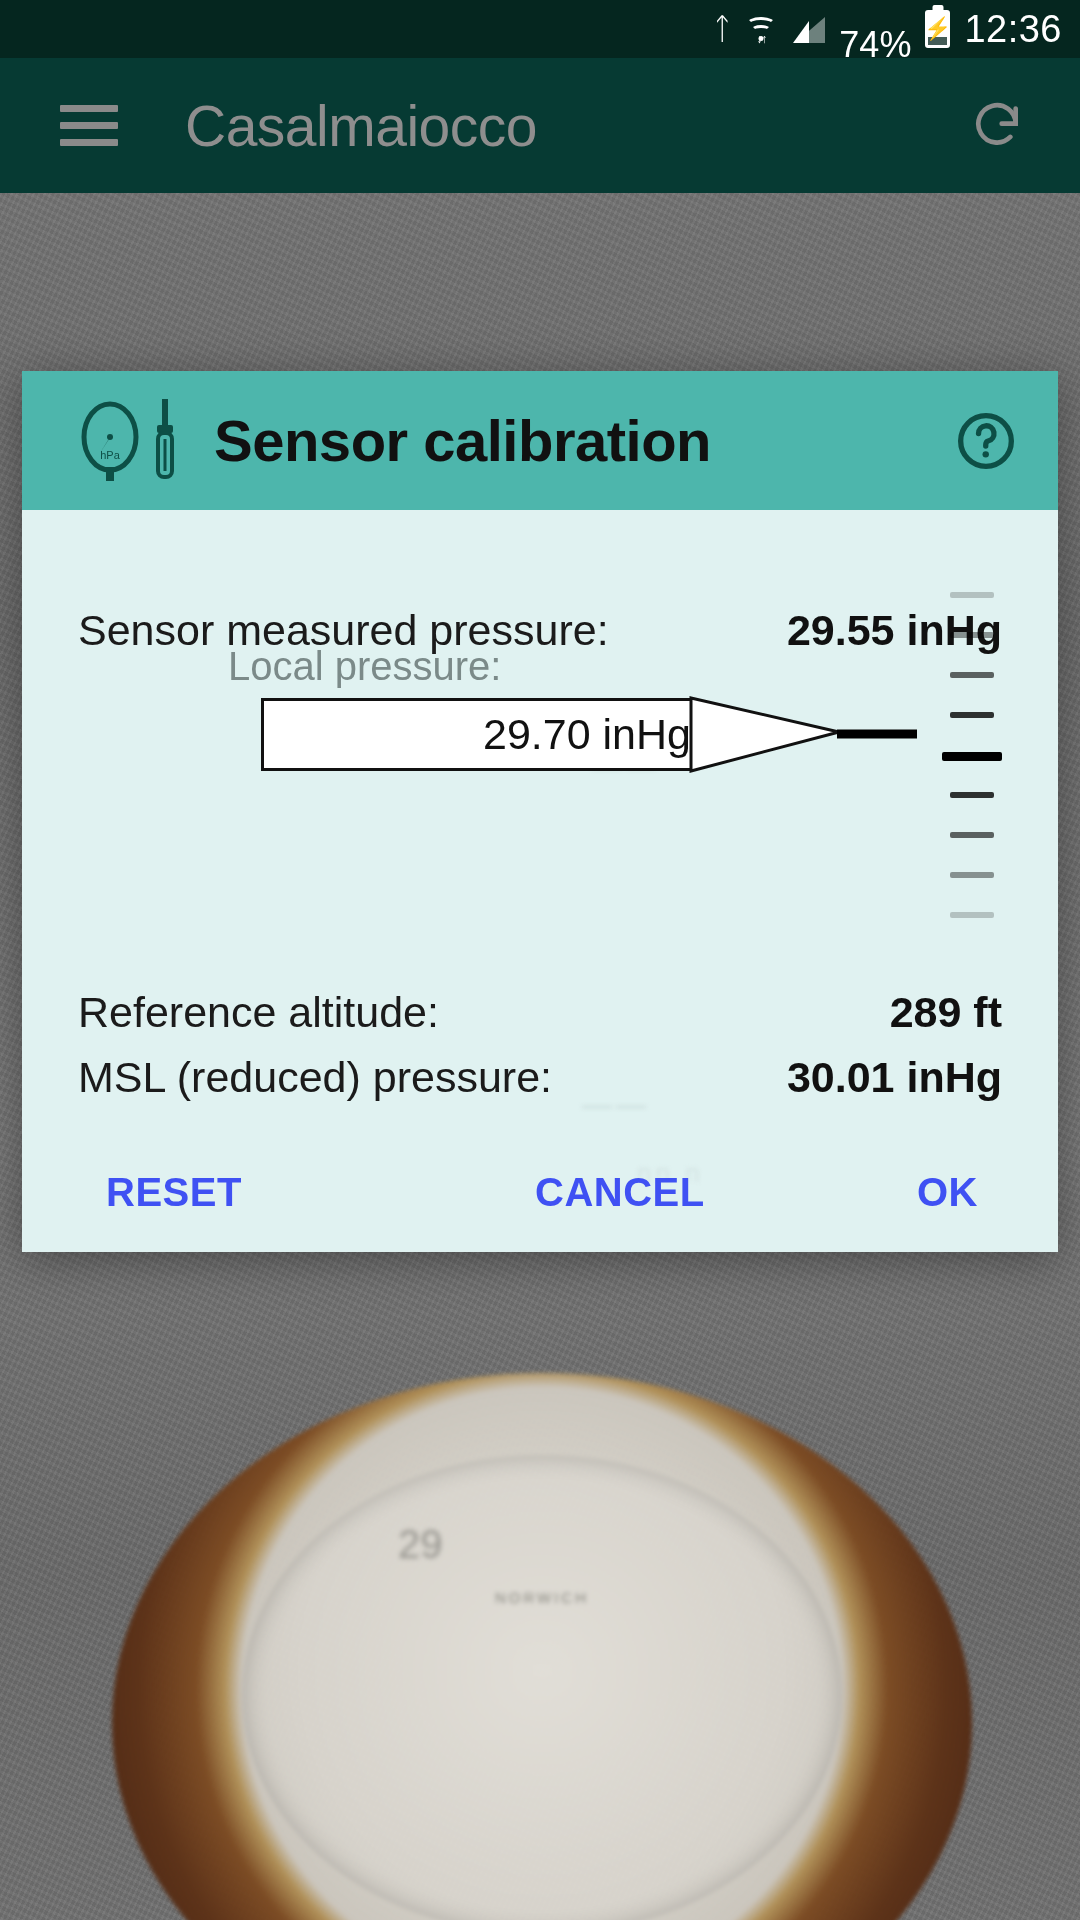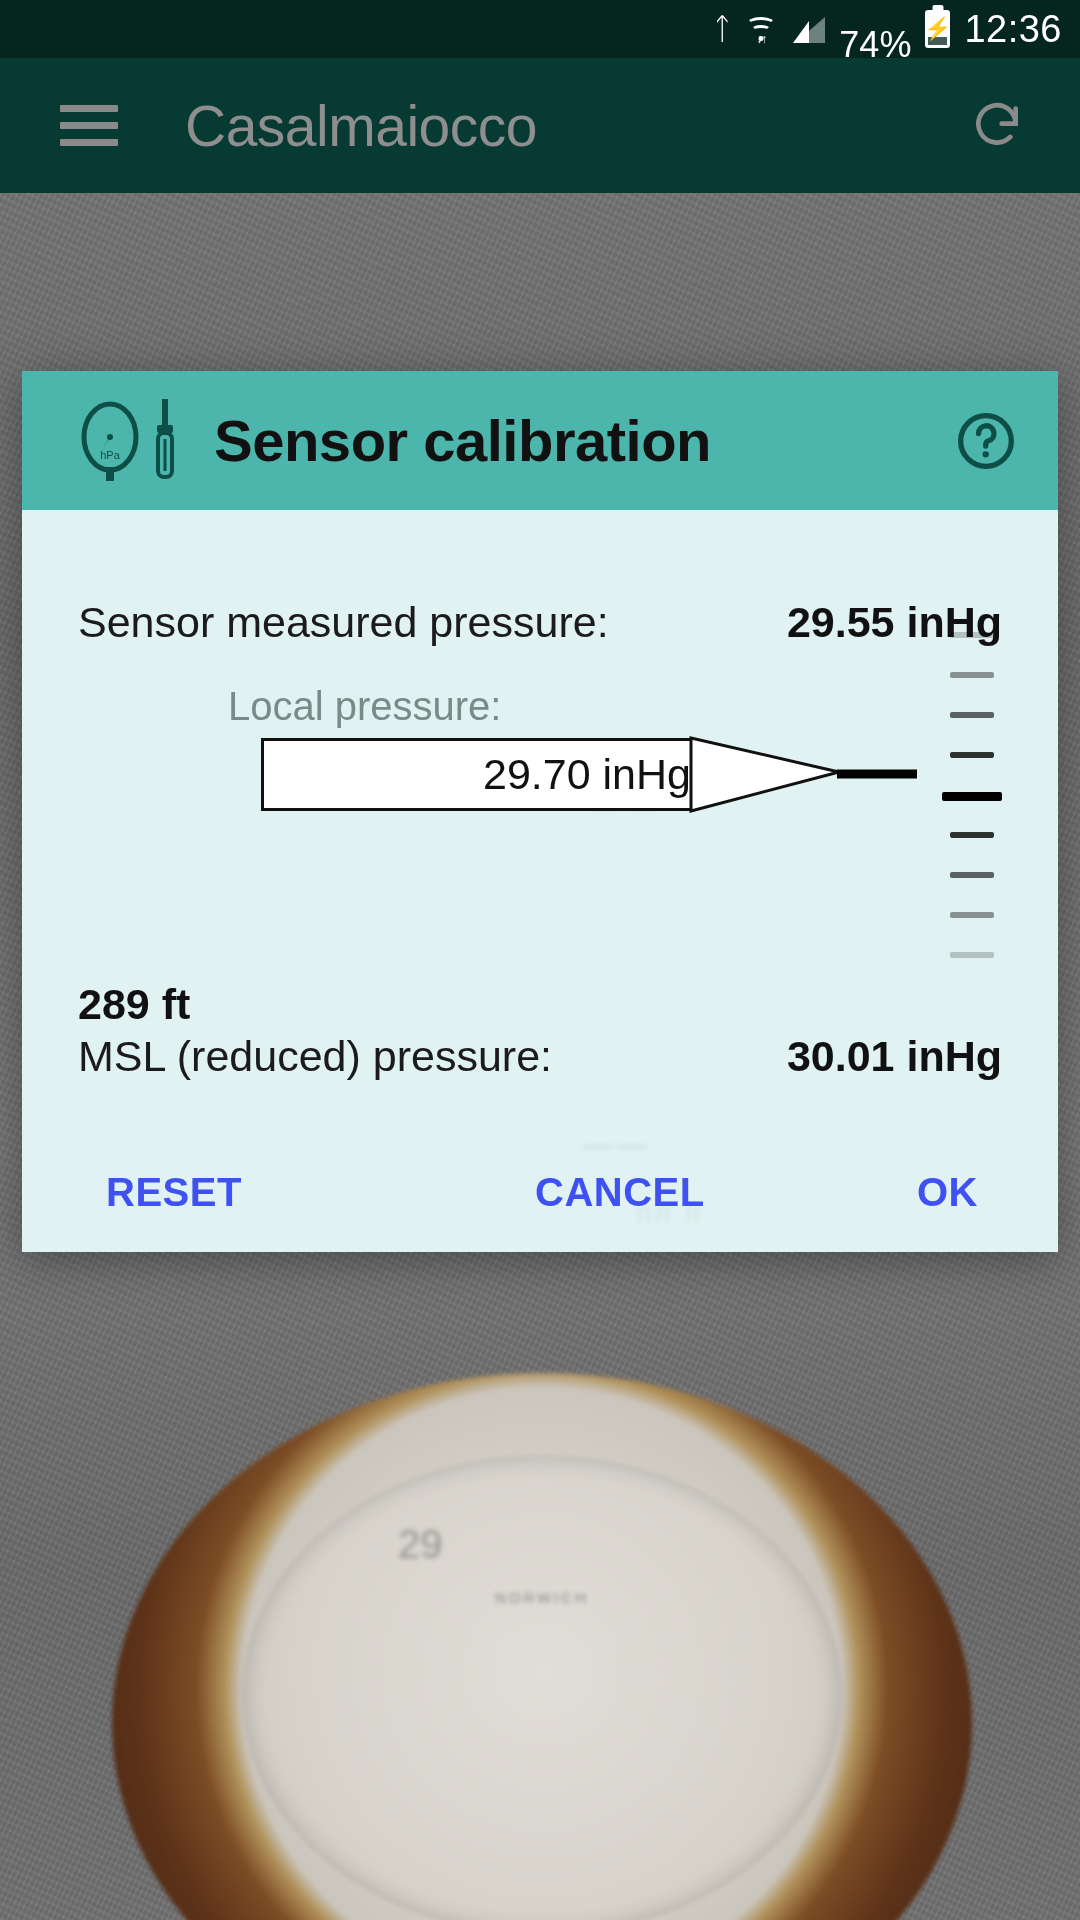--- a/index.html
+++ b/index.html
@@ -144,46 +144,46 @@
   }
   #refresh-btn svg { display:block; }
 
   
   #scrim { position:absolute; inset:0; background:rgba(0,0,0,0); pointer-events:none; }
 
   
   #dialog {
     position:absolute; left:22px; top:371px; width:1036px; height:881px;
     background:#e0f2f1; box-shadow:0 8px 40px rgba(0,0,0,.35);
-    display:flex; flex-direction:column;gap:40px;
+    display:flex; flex-direction:column;
   }
   #dialog-header {
     height:139px; background:#4db6ac; display:flex; align-items:center;
     padding:0 40px 0 56px; flex:0 0 auto;
   }
   .gauge-icon { position:relative; width:64px; height:88px; flex:0 0 auto; }
   .screwdriver-icon { position:relative; width:34px; height:88px; margin-left:6px; flex:0 0 auto; }
   #dialog-title {
     margin-left:32px; font-size:58px; font-weight:700; color:#111111;
     letter-spacing:-0.5px;
   }
   #help-btn { margin-left:auto; width:64px; height:64px; }
 
   #dialog-body { flex:1 1 auto; position:relative; padding:0 56px; }
 
   .row {
     position:absolute; left:56px; right:56px;
     display:flex; align-items:baseline; justify-content:space-between;
   }
   .row .lbl { font-size:43px; color:#1b1b1b; }
-  .row .val { font-size:43px; color:#111111; font-weight:700; }
+  .row .val { font-size:43px; color:#111111; font-weight:700;margin-top:48px; }
 
   #row-sensor { top:48px; }
   #row-refalt { top:430px; }
-  #row-msl    { top:482px; }
+  #row-msl    { top:495px; }
 
   
   #picker { position:absolute; left:56px; right:56px; top:140px; height:280px; }
 
   #local-label {
     position:absolute; left:150px; top:-6px; font-size:40px; color:#7b8a89;
   }
   #local-input-wrap {
     position:absolute; left:183px; top:48px; width:430px; height:73px;
   }
@@ -345,20 +345,21 @@
           <div class="tick" style="top: 137px; width: 44px; height: 6px; left: 8px; opacity: 0.8;"></div>
           <div class="tick" style="top: 177px; width: 60px; height: 9px; left: 0px; opacity: 1;"></div>
           <div class="tick" style="top: 217px; width: 44px; height: 6px; left: 8px; opacity: 0.8;"></div>
           <div class="tick" style="top: 257px; width: 44px; height: 6px; left: 8px; opacity: 0.6;"></div>
           <div class="tick" style="top: 297px; width: 44px; height: 6px; left: 8px; opacity: 0.4;"></div>
           <div class="tick" style="top: 337px; width: 44px; height: 6px; left: 8px; opacity: 0.2;"></div>
         </div>
     </div>
 
     <div class="row" id="row-refalt">
+      <span class="lbl">Reference altitude:</span>
       <span class="val">289 ft</span>
     </div>
 
     <div class="row" id="row-msl">
       <span class="lbl">MSL (reduced) pressure:</span>
       <span class="val">30.01 inHg</span>
     </div>
 
   </div>
 

